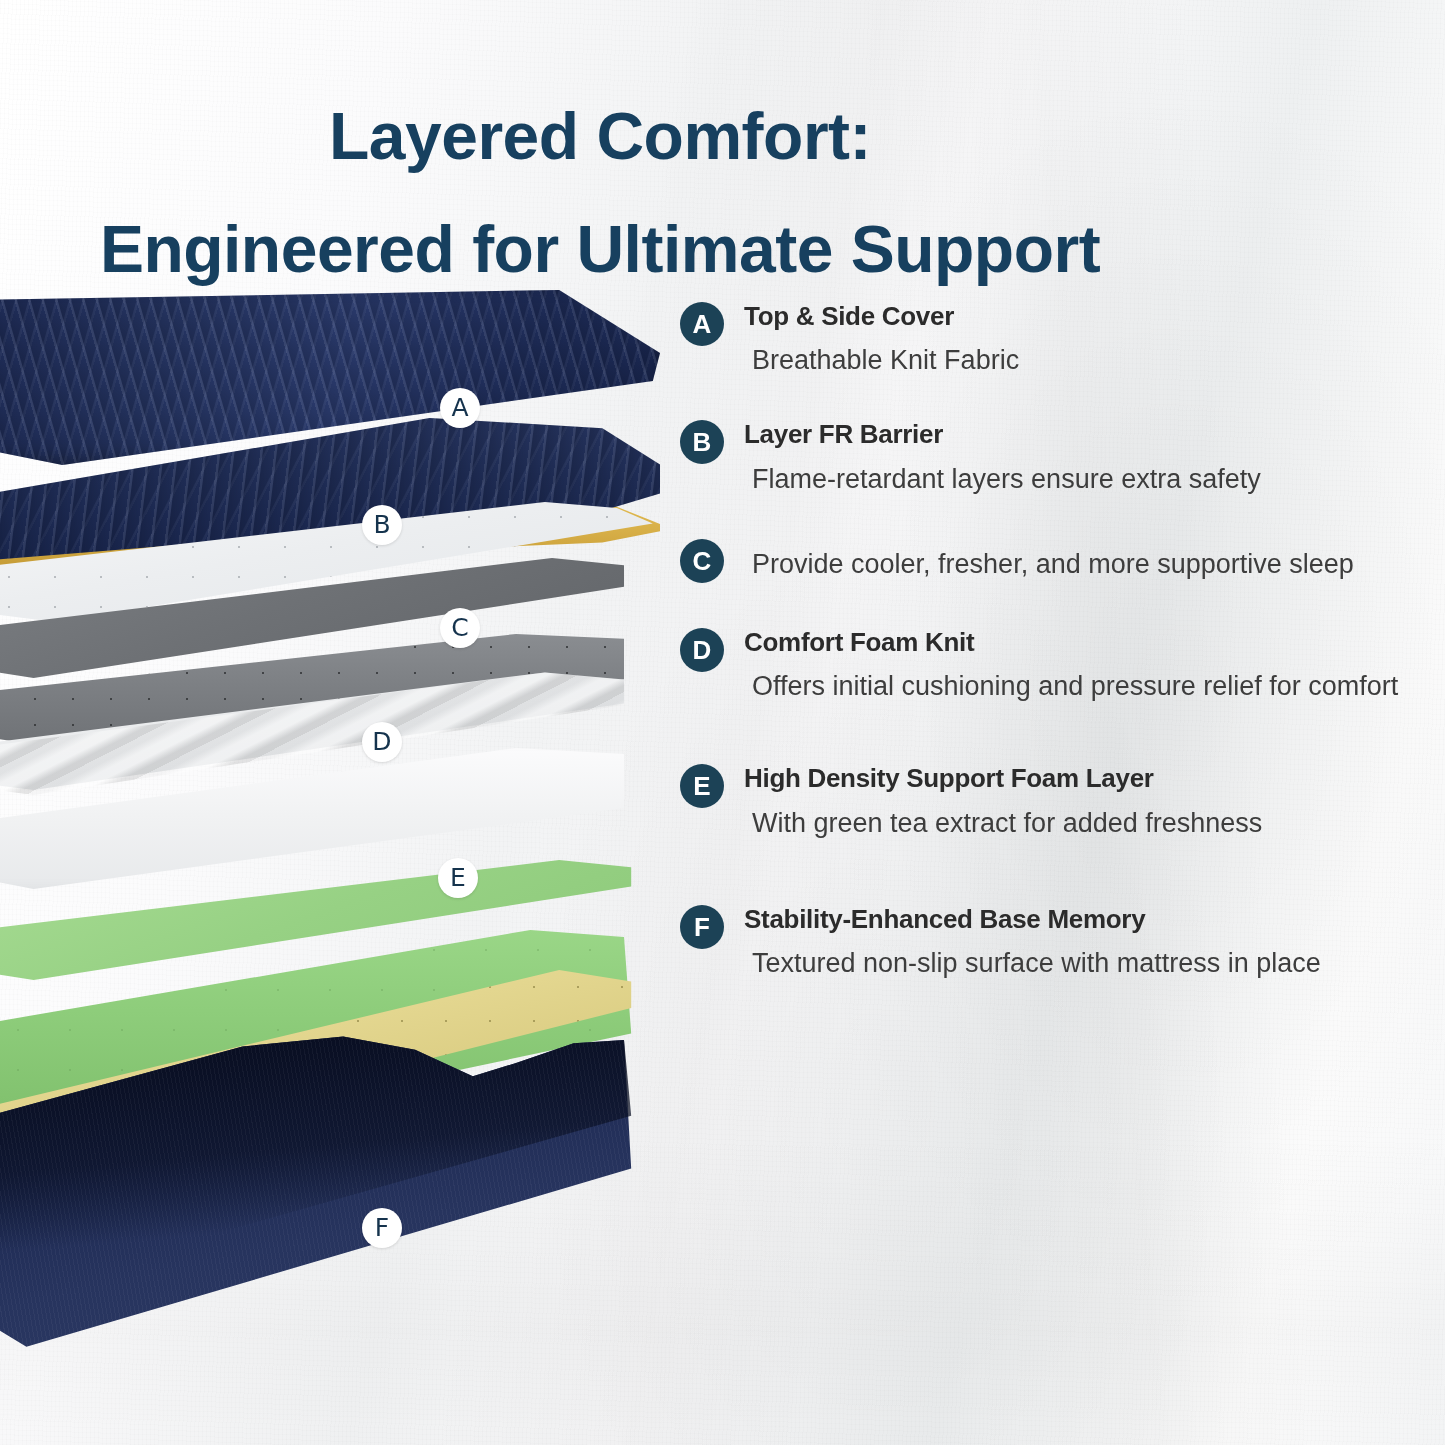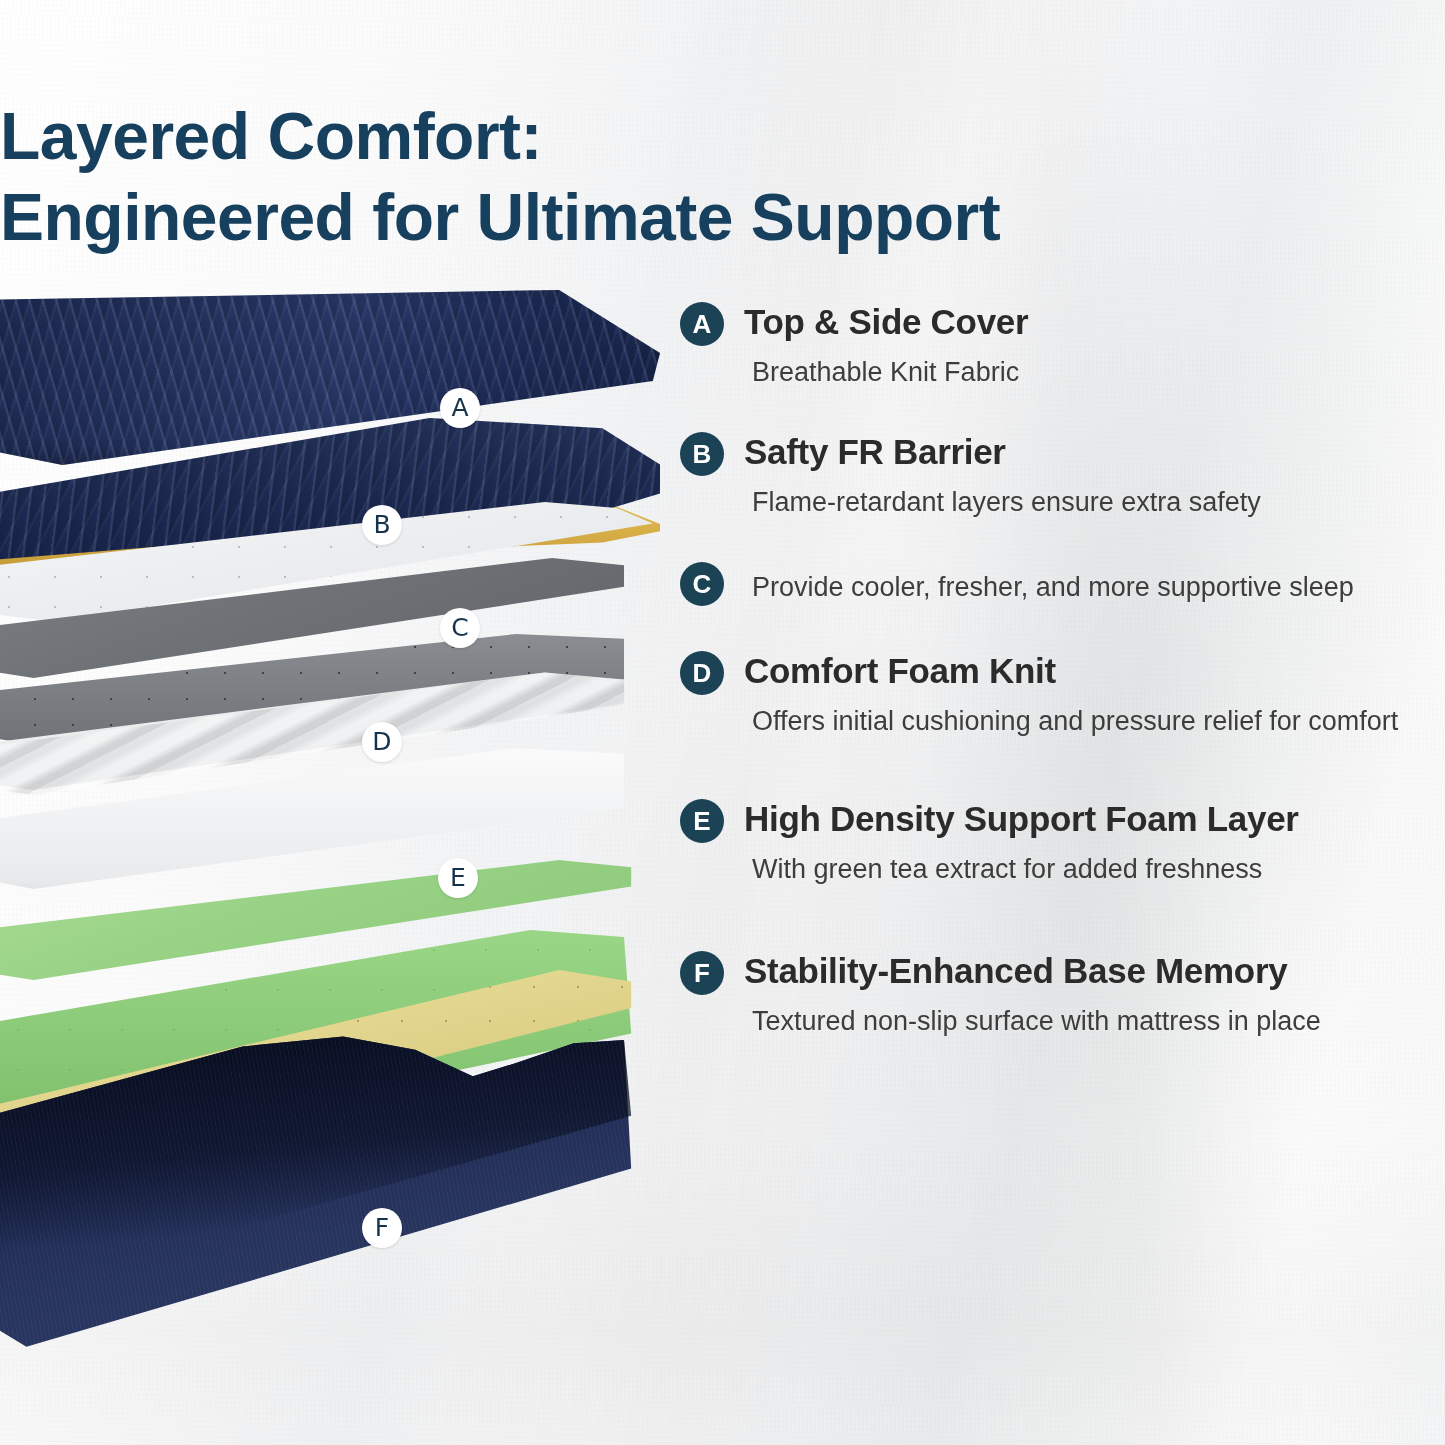--- a/index.html
+++ b/index.html
@@ -28,28 +28,29 @@
     position:absolute;inset:0;pointer-events:none;
     background:
       linear-gradient(100deg, rgba(0,0,0,0) 40%, rgba(0,0,0,0.028) 52%, rgba(0,0,0,0) 62%),
       linear-gradient(85deg, rgba(0,0,0,0) 62%, rgba(0,0,0,0.022) 74%, rgba(0,0,0,0) 84%),
       linear-gradient(180deg, rgba(0,0,0,0) 78%, rgba(0,0,0,0.025) 92%, rgba(0,0,0,0.01) 100%);
   }
 
   
   #title{
     position:absolute;top:52px;left:0;width:1200px;
+    text-align:center;
     color:#17405f;
     font-weight:bold;
     font-size:66px;
     line-height:1.22;
     letter-spacing:-0.5px;
     z-index:40;
   }
-  #title .l2{display:block;}
+  #title .l2{display:block;margin-top:32px;}
 
   
   #illus{
     position:absolute;left:0;top:270px;width:660px;height:1130px;z-index:20;
   }
   .layer{position:absolute;}
   .marker{
     position:absolute;width:40px;height:40px;border-radius:50%;
     background:#ffffff;
     color:#15334d;
@@ -219,21 +220,21 @@
   }
   .feat{display:flex;align-items:flex-start;margin-bottom:30px;}
   .badge{
     flex:0 0 auto;width:44px;height:44px;border-radius:50%;
     background:#1c4256;color:#ffffff;
     font-size:26px;font-weight:bold;line-height:44px;text-align:center;
     margin-right:20px;margin-top:2px;
   }
   .ftext{flex:1 1 auto;}
   .ftitle{
-    color:#2b2b2b;font-weight:bold;font-size:35px;line-height:1.28;
+    color:#2b2b2b;font-weight:bold;font-size:26px;line-height:1.28;
     letter-spacing:-0.3px;margin:0 0 6px 0;
   }
   .fdesc{
     color:#3d3d3d;font-size:27px;line-height:1.45;font-weight:400;
     letter-spacing:0px;margin:8px;
   }
   .gapC{margin-bottom:34px;}
   .gapD{margin-bottom:48px;}
   .gapE{margin-bottom:52px;}
 </style>
@@ -307,21 +308,21 @@
       <div class="badge">A</div>
       <div class="ftext">
         <p class="ftitle">Top &amp; Side Cover</p>
         <p class="fdesc">Breathable Knit Fabric</p>
       </div>
     </div>
 
     <div class="feat">
       <div class="badge">B</div>
       <div class="ftext">
-        <p class="ftitle">Safty FR Barrier</p>
+        <p class="ftitle">Layer FR Barrier</p>
         <p class="fdesc">Flame-retardant layers ensure extra safety</p>
       </div>
     </div>
 
     <div class="feat gapC">
       <div class="badge">C</div>
       <div class="ftext">
         <p class="fdesc">Provide cooler, fresher, and more supportive sleep</p>
       </div>
     </div>

